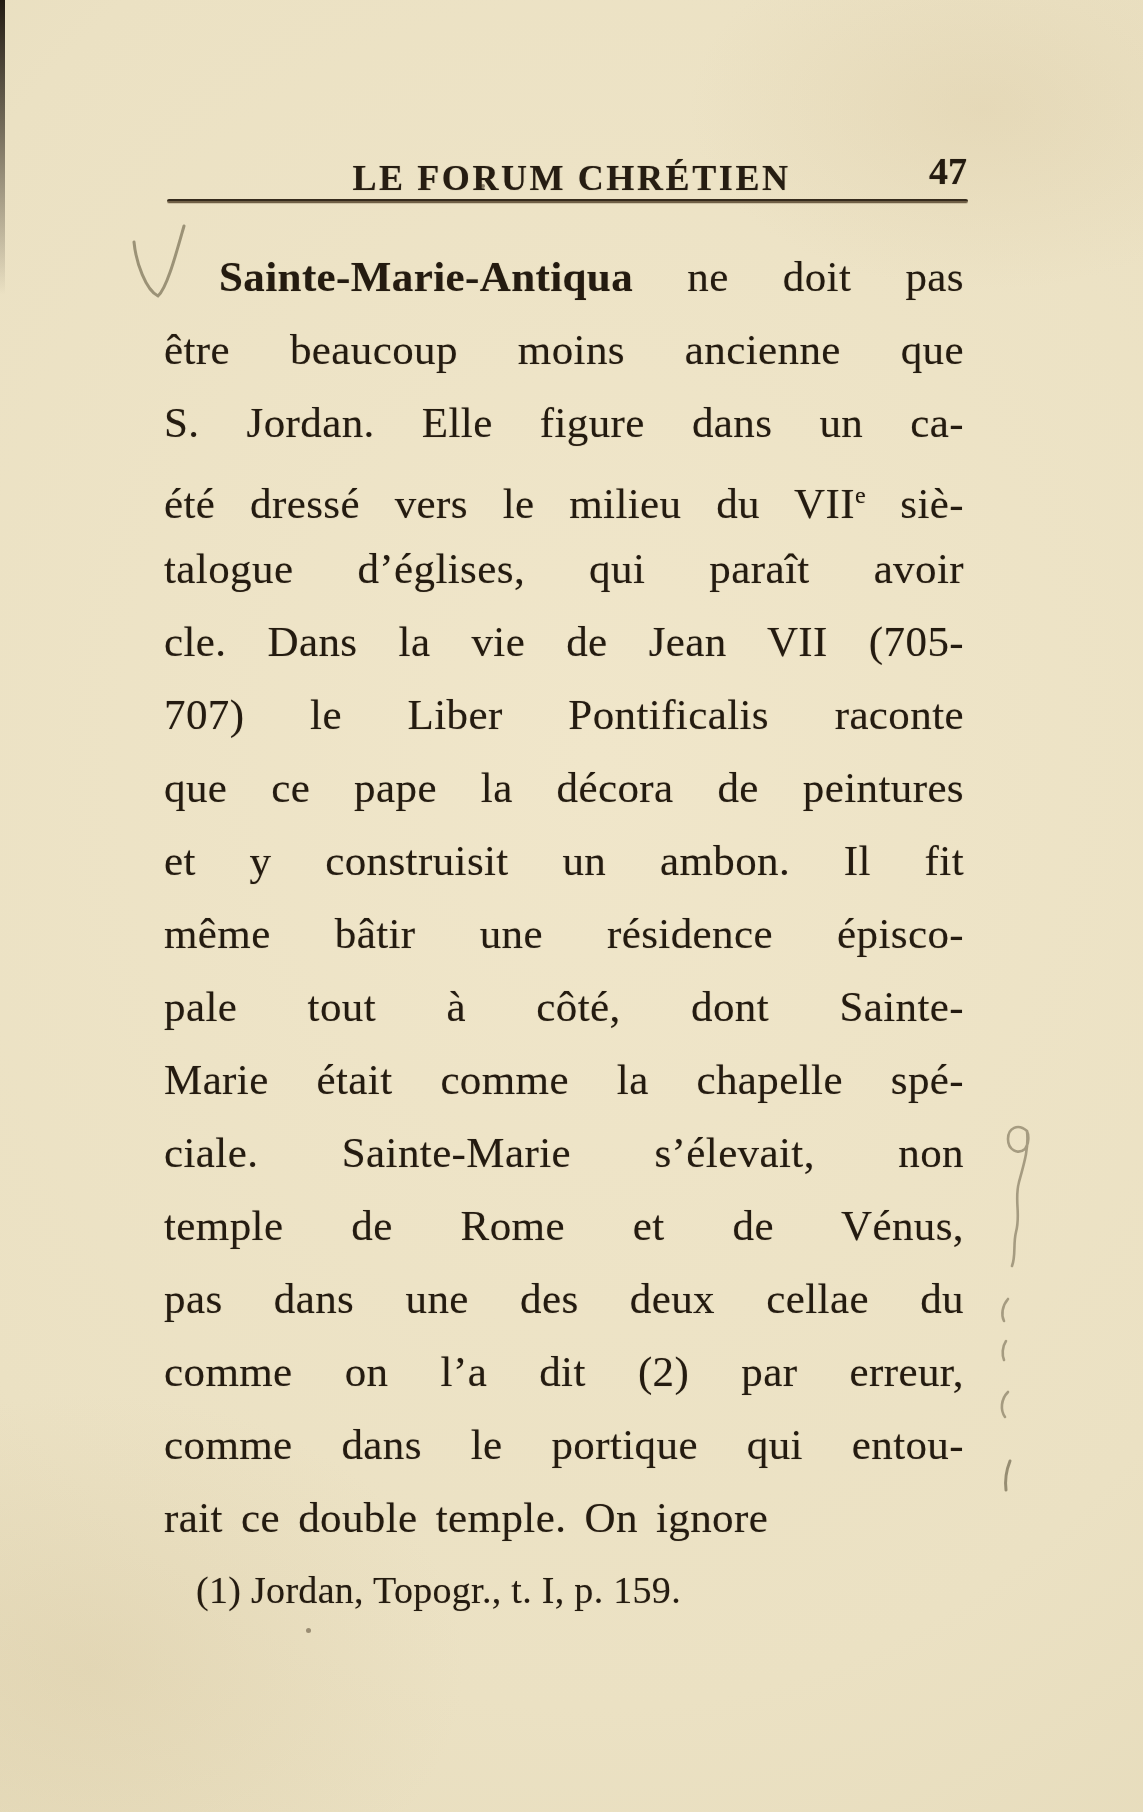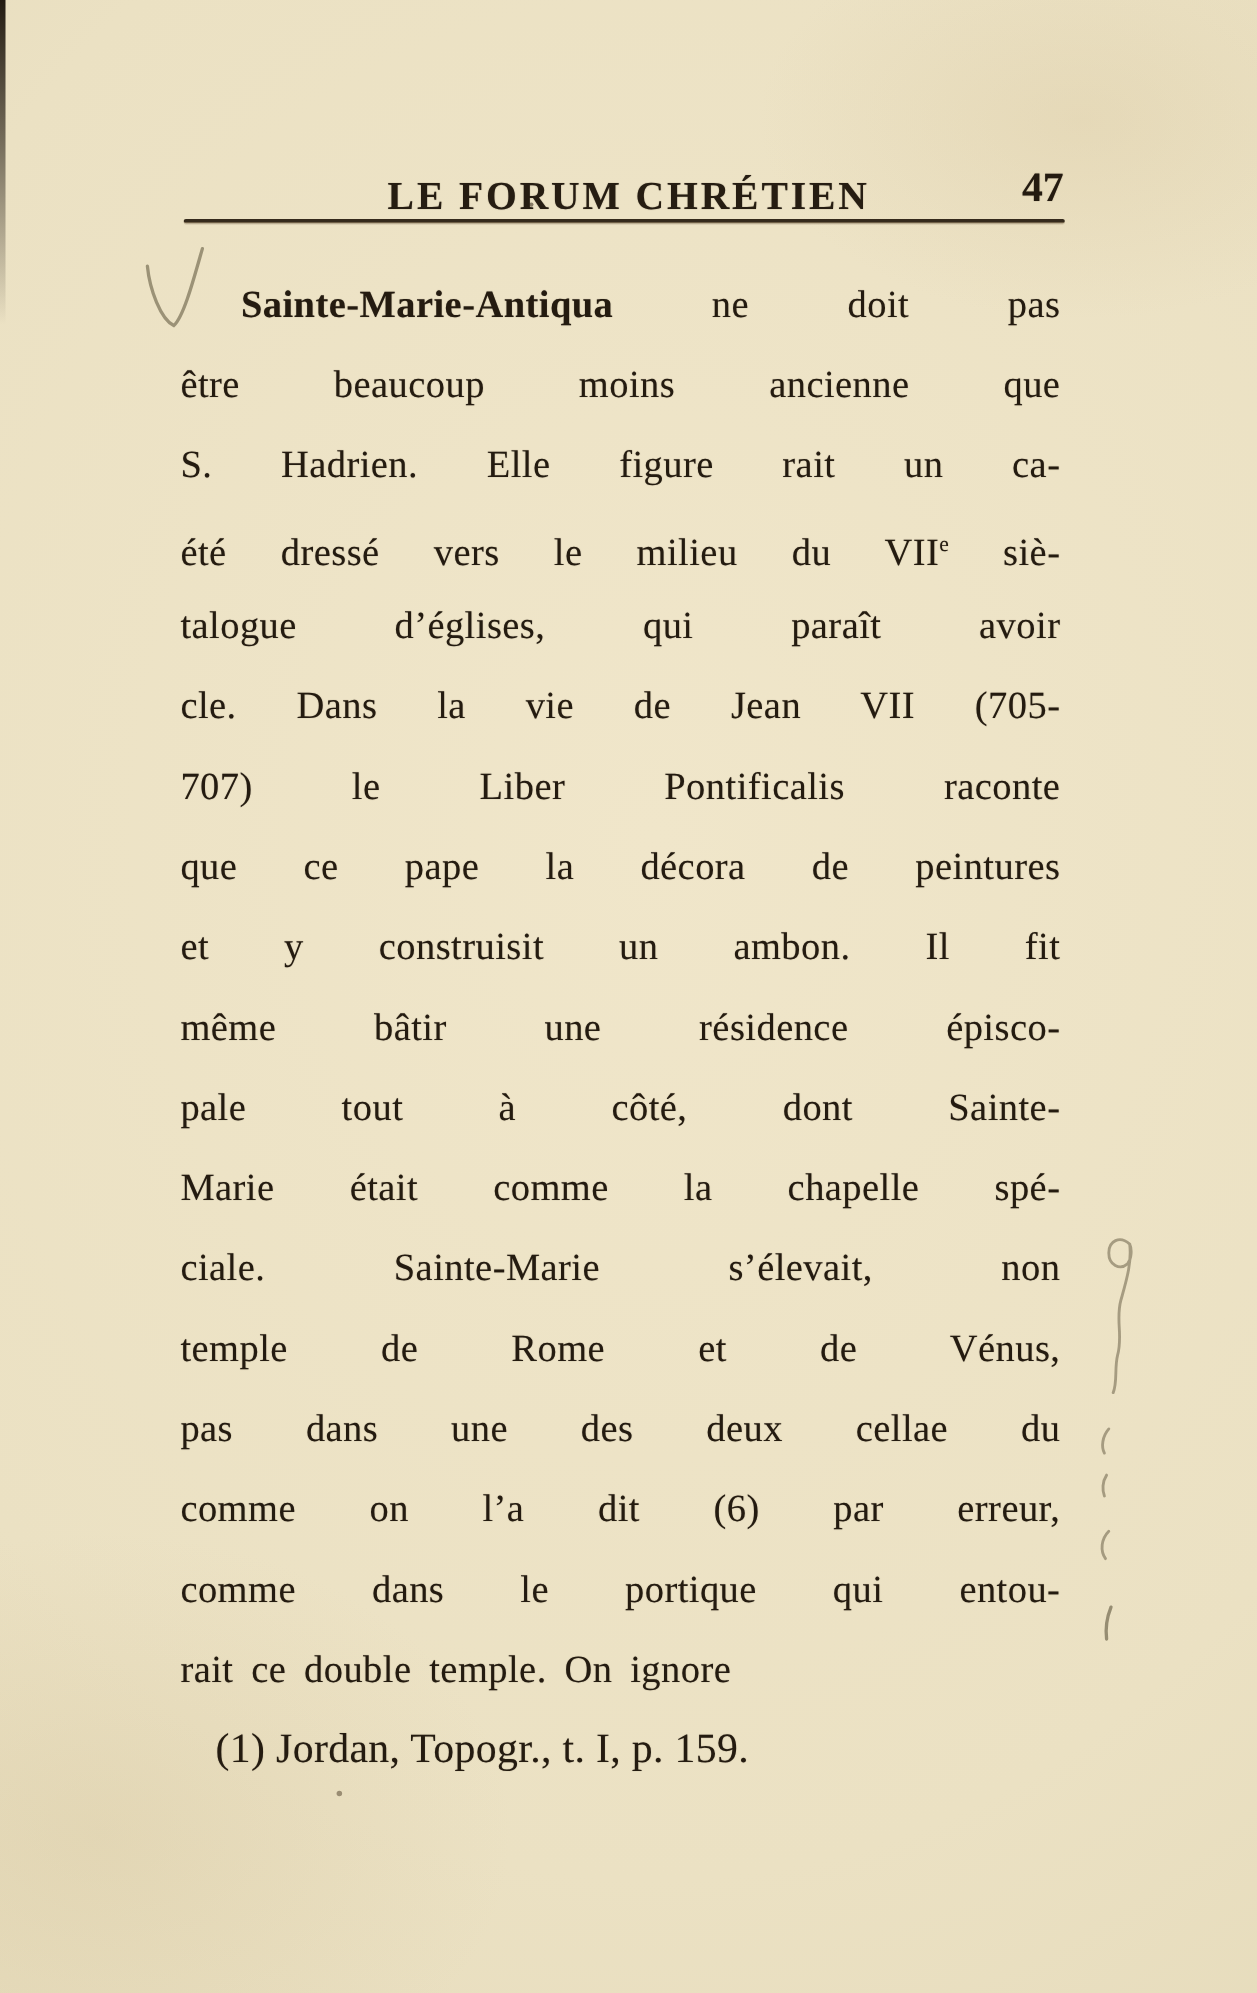--- a/index.html
+++ b/index.html
@@ -33,21 +33,21 @@
     text-shadow:0 0 1px rgba(40,28,16,.45);
   }
   .header-rule{
     position:absolute;top:199px;left:167px;width:801px;height:3.5px;
     border-radius:2px;
     background:linear-gradient(to bottom,#352a1c 0 60%, #6f5f46 60% 100%);
     box-shadow:0 1px 0 rgba(120,100,70,.25);
   }
   .body-text{
     position:absolute;left:164px;top:240px;width:800px;
-    font-size:35px;line-height:73px;letter-spacing:.4px;
+    font-size:43px;line-height:73px;letter-spacing:.4px;
     text-shadow:0 0 1px rgba(40,28,16,.38);
   }
   .line{
     height:73px;
     text-align:justify;
     text-align-last:justify;
   }
   .line.indent{text-indent:55px;}
   .line.last{text-align-last:left;word-spacing:7px;}
   .s-n{}
@@ -76,34 +76,34 @@
 
   <div class="header-title">LE FORUM CHRÉTIEN</div>
 
   <div class="page-number">47</div>
 
   <div class="header-rule"></div>
 
   <div class="body-text">
       <div class="line indent"><span class="s-b">Sainte-Marie-Antiqua</span><span class="s-n"> ne doit pas</span></div>
       <div class="line"><span class="s-n">être beaucoup moins ancienne que</span></div>
-      <div class="line"><span class="s-n">S. Hadrien. Elle figure rait un ca-</span></div>
+      <div class="line"><span class="s-n">S. Jordan. Elle figure dans un ca-</span></div>
       <div class="line"><span class="s-n">été dressé vers le milieu du VII</span><span class="s-sup">e</span><span class="s-n"> siè-</span></div>
       <div class="line"><span class="s-n">talogue d’églises, qui paraît avoir</span></div>
       <div class="line"><span class="s-n">cle. Dans la vie de Jean VII (705-</span></div>
       <div class="line"><span class="s-n">707) le </span><span class="s-i">Liber Pontificalis</span><span class="s-n"> raconte</span></div>
       <div class="line"><span class="s-n">que ce pape la décora de peintures</span></div>
       <div class="line"><span class="s-n">et y construisit un ambon. Il fit</span></div>
       <div class="line"><span class="s-n">même bâtir une résidence épisco-</span></div>
       <div class="line"><span class="s-n">pale tout à côté, dont Sainte-</span></div>
       <div class="line"><span class="s-n">Marie était comme la chapelle spé-</span></div>
       <div class="line"><span class="s-n">ciale. Sainte-Marie s’élevait, non</span></div>
       <div class="line"><span class="s-n">temple de Rome et de Vénus,</span></div>
       <div class="line"><span class="s-n">pas dans une des deux </span><span class="s-i">cellae</span><span class="s-n"> du</span></div>
-      <div class="line"><span class="s-n">comme on l’a dit (6) par erreur,</span></div>
+      <div class="line"><span class="s-n">comme on l’a dit (2) par erreur,</span></div>
       <div class="line"><span class="s-n">comme dans le portique qui entou-</span></div>
       <div class="line last"><span class="s-n">rait ce double temple. On ignore</span></div>
     </div>
 
   <div class="footnote">
       <div class="line"><span class="s-n">(1) Jordan, </span><span class="s-i">Topogr.</span><span class="s-n">, t. I, p. 159.</span></div>
     </div>
 
   <svg class="pencil-overlay" viewBox="0 0 1143 1812" xmlns="http://www.w3.org/2000/svg">
 

